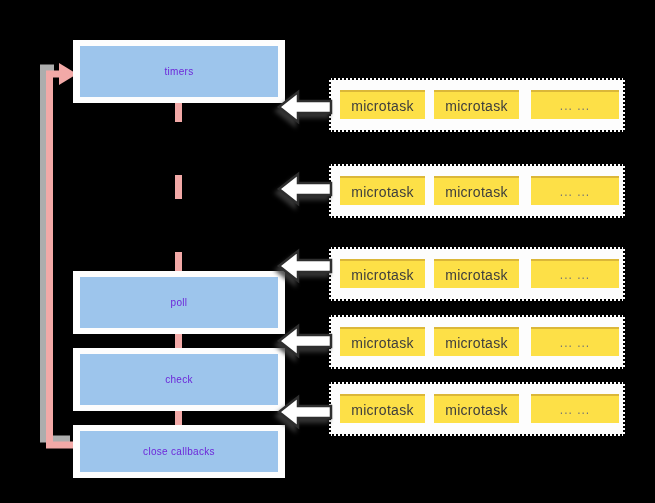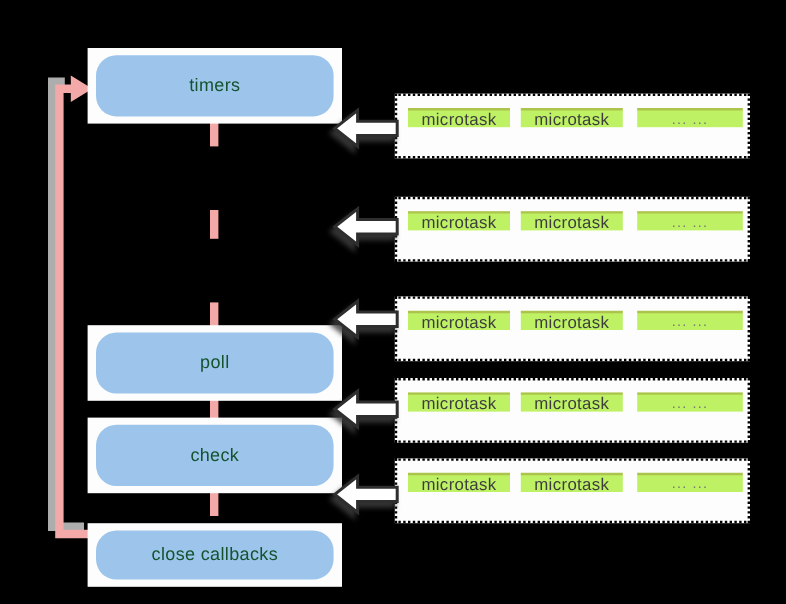--- a/index.html
+++ b/index.html
@@ -19,32 +19,31 @@
   
   .phase {
     position: absolute;
     left: 73px;
     width: 212px;
     height: 63px;
     background: #fdfdfd;
     box-sizing: border-box;
     padding: 6px 7px;
   }
-  .phase.short { height: 53px; margin-top: 11px; }
+  .phase.short { height: 53px; }
   .phase-inner {
     width: 100%;
     height: 100%;
     background: #9dc5ec;
     display: flex;
     align-items: center;
     justify-content: center;
-    font-size: 15px;
-    color: #14532d;
+    font-size: 10px;
+    color: #6d28d9;
     letter-spacing: 0.3px;
-    border-radius: 17px;
   }
 
   
   .stub {
     position: absolute;
     left: 175px;
     width: 7px;
     height: 24px;
     background: #f2a9a7;
   }
@@ -91,22 +90,22 @@
     content: "";
     position: absolute;
     z-index: -1;
     top: -13px;
     left: 9px;
     right: -7px;
     height: 14px;
     background: #3a3a3a;
   }
   .qbox {
-    height: 16px;
-    background: #bef264;
+    height: 29px;
+    background: #fde047;
     border-top: 2px solid rgba(120, 60, 10, 0.25);
     box-sizing: border-box;
     display: flex;
     align-items: center;
     justify-content: center;
     font-size: 14px;
     color: #3d3d3d;
     letter-spacing: 0.3px;
   }
   .qbox.w1 { width: 85px; }

